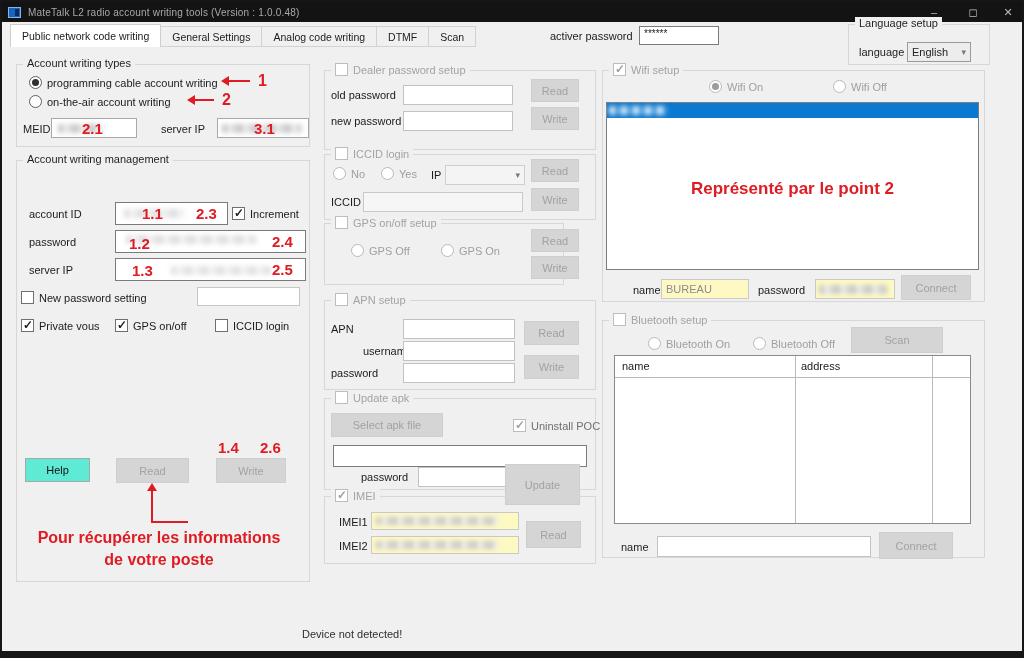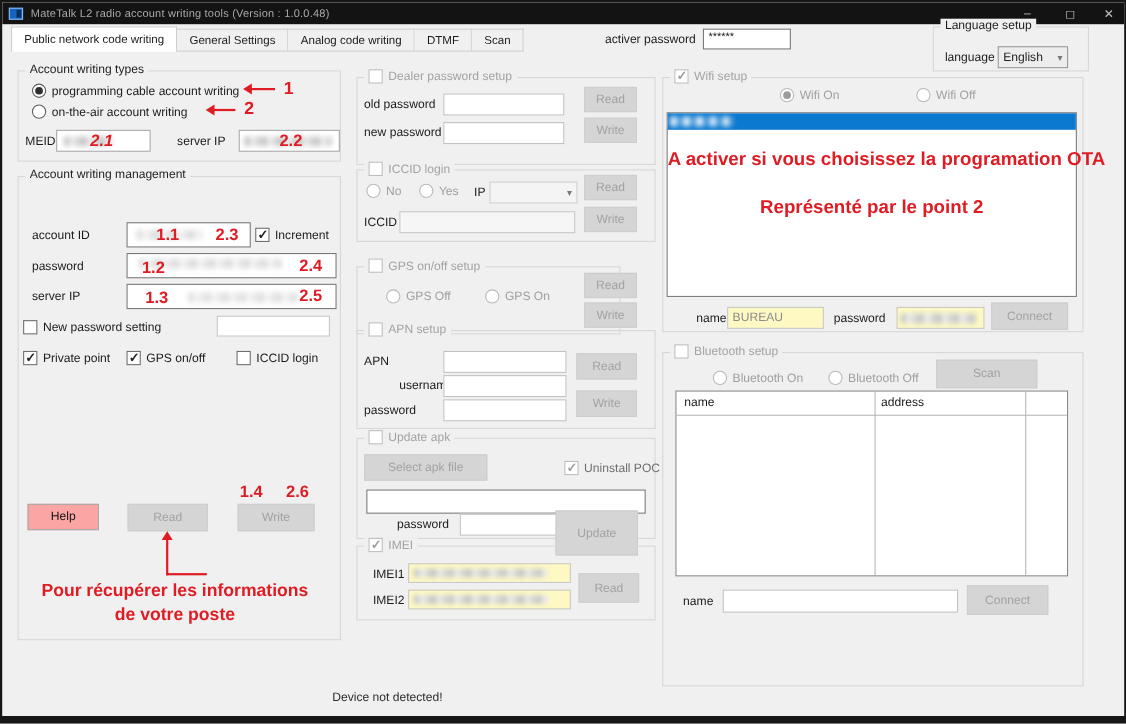--- a/index.html
+++ b/index.html
@@ -27,21 +27,21 @@
   .glabel-dark { color:#1f1f1f; }
   .glabel-gray { color:#a3a3a3; }
   
   .lbl { position:absolute; font-size:11px; color:#1b1b1b; white-space:nowrap; }
   .input { position:absolute; background:#fff; border:1px solid #a9a9a9; font-size:11px; color:#1b1b1b;
            display:flex; align-items:center; padding:0 4px; overflow:hidden; }
   .input.dark { border-color:#7a7a7a; }
   .input.dis { background:#fef9c3; border-color:#c9c9c9; color:#8d8d8d; }
   .btn { position:absolute; display:flex; align-items:center; justify-content:center; font-size:11px; }
   .btn.disabled { background:#d5d5d5; color:#a2a2a2; border:1px solid #cecece; }
-  .btn.enabled { background:#fca5a5; color:#111; border:1px solid #a8a8a8; }
+  .btn.enabled { background:#5eead4; color:#111; border:1px solid #a8a8a8; }
   .cb { width:13px; height:13px; background:#fff; border:1px solid #6f6f6f; position:relative; flex:none; display:inline-block; }
   .cb.checked::after { content:"\2713"; position:absolute; left:1px; top:-2px; font-size:12px; font-weight:bold; color:#222; }
   .cb.dis { border-color:#bdbdbd; }
   .cb.dis.checked::after { color:#a0a0a0; }
   .rd { width:13px; height:13px; border-radius:50%; background:#fff; border:1px solid #5e5e5e; position:relative; flex:none; display:inline-block; }
   .rd.sel::after { content:""; position:absolute; left:2px; top:2px; width:7px; height:7px; border-radius:50%; background:#303030; }
   .rd.dis { border-color:#b9b9b9; }
   .rd.dis.sel::after { background:#9c9c9c; }
   .frow { position:absolute; display:flex; align-items:center; gap:5px; font-size:11px; color:#1b1b1b; white-space:nowrap; }
   .frow.gray { color:#9f9f9f; }
@@ -127,22 +127,22 @@
     <span class="lbl" style="left:144px; top:58px;">server IP</span>
     <div class="input" style="left:200px; top:53px; width:92px; height:20px;">
       <span class="smudge" style="left:4px; top:5px; width:80px;"></span>
     </div>
   </div>
 
   <div class="harrow" style="left:222px; top:78px; width:26px;"></div>
   <span class="red" style="left:256px; top:70px; font-size:16px;">1</span>
   <div class="harrow" style="left:188px; top:97px; width:24px;"></div>
   <span class="red" style="left:220px; top:89px; font-size:16px;">2</span>
-  <span class="red rnum" style="left:80px; top:118px;font-style:italic;">2.1</span>
-  <span class="red rnum" style="left:252px; top:118px;">2.2</span>
+  <span class="red rnum" style="left:80px; top:118px;">2.1</span>
+  <span class="red rnum" style="left:252px; top:118px;">3.1</span>
 
   <div class="gb" style="left:14px; top:158px; width:294px; height:422px;">
     <div class="ghead">
         <span class="glabel-dark">Account writing management</span>
       </div>
 
     <span class="lbl" style="left:12px; top:47px;">account ID</span>
     <div class="input dark" style="left:98px; top:41px; width:113px; height:23px;">
       <span class="smudge" style="left:8px; top:6px; width:60px; opacity:.6;"></span>
     </div>
@@ -162,21 +162,21 @@
     </div>
 
     <div class="frow" style="left:4px; top:130px;">
       <span class="cb"></span>
       <span>New password setting</span>
     </div>
     <div class="input" style="left:180px; top:126px; width:103px; height:19px; border-color:#c6c6c6;"></div>
 
     <div class="frow" style="left:4px; top:158px;">
       <span class="cb checked"></span>
-      <span>Private point</span>
+      <span>Private vous</span>
     </div>
     <div class="frow" style="left:98px; top:158px;">
       <span class="cb checked"></span>
       <span>GPS on/off</span>
     </div>
     <div class="frow" style="left:198px; top:158px;">
       <span class="cb"></span>
       <span>ICCID login</span>
     </div>
 
@@ -228,21 +228,21 @@
     <div class="select dis" style="left:120px; top:10px; width:80px; height:20px;">
       <span></span>
       <span class="chev">▾</span>
     </div>
     <span class="lbl" style="left:6px; top:41px;">ICCID</span>
     <div class="input" style="left:38px; top:37px; width:160px; height:20px; border-color:#c9c9c9; background:#f6f6f6;"></div>
     <div class="btn disabled" style="left:206px; top:4px; width:48px; height:23px;">Read</div>
     <div class="btn disabled" style="left:206px; top:33px; width:48px; height:23px;">Write</div>
   </div>
 
-  <div class="gb" style="left:322px; top:240px; width:240px; height:62px;text-decoration:underline;">
+  <div class="gb" style="left:322px; top:221px; width:240px; height:62px;text-decoration:underline;">
     <div class="ghead">
       <span class="cb dis"></span>
       <span class="glabel-gray">GPS on/off setup</span>
     </div>
     <div class="frow gray" style="left:26px; top:20px;">
       <span class="rd dis"></span>
       <span>GPS Off</span>
     </div>
     <div class="frow gray" style="left:116px; top:20px;">
       <span class="rd dis"></span>
@@ -310,34 +310,33 @@
     </div>
     <div class="frow gray" style="left:230px; top:9px;">
       <span class="rd dis"></span>
       <span>Wifi Off</span>
     </div>
 
     <div class="listbox" style="left:3px; top:31px; width:373px; height:168px;">
       <div class="wifirow1">
         <span class="smudge onblue" style="left:2px; top:3px; width:58px; height:9px;"></span>
       </div>
-      <div class="red" style="left:0; top:32px; width:100%; text-align:center; font-size:17px;">A activer si vous choisissez la programation OTA</div>
       <div class="red" style="left:0; top:76px; width:100%; text-align:center; font-size:17px;">Représenté par le point 2</div>
     </div>
 
     <span class="lbl" style="left:30px; top:213px;">name</span>
     <div class="input dis" style="left:58px; top:208px; width:88px; height:20px;">BUREAU</div>
     <span class="lbl" style="left:155px; top:213px;">password</span>
     <div class="input dis" style="left:212px; top:208px; width:80px; height:20px;">
       <span class="smudge" style="left:3px; top:5px; width:68px;"></span>
     </div>
     <div class="btn disabled" style="left:298px; top:204px; width:70px; height:25px;">Connect</div>
   </div>
 
-  <div class="gb" style="left:600px; top:318px; width:383px; height:304px;">
+  <div class="gb" style="left:600px; top:318px; width:383px; height:238px;">
     <div class="ghead">
       <span class="cb dis"></span>
       <span class="glabel-gray">Bluetooth setup</span>
     </div>
     <div class="frow gray" style="left:45px; top:16px;">
       <span class="rd dis"></span>
       <span>Bluetooth On</span>
     </div>
     <div class="frow gray" style="left:150px; top:16px;">
       <span class="rd dis"></span>

